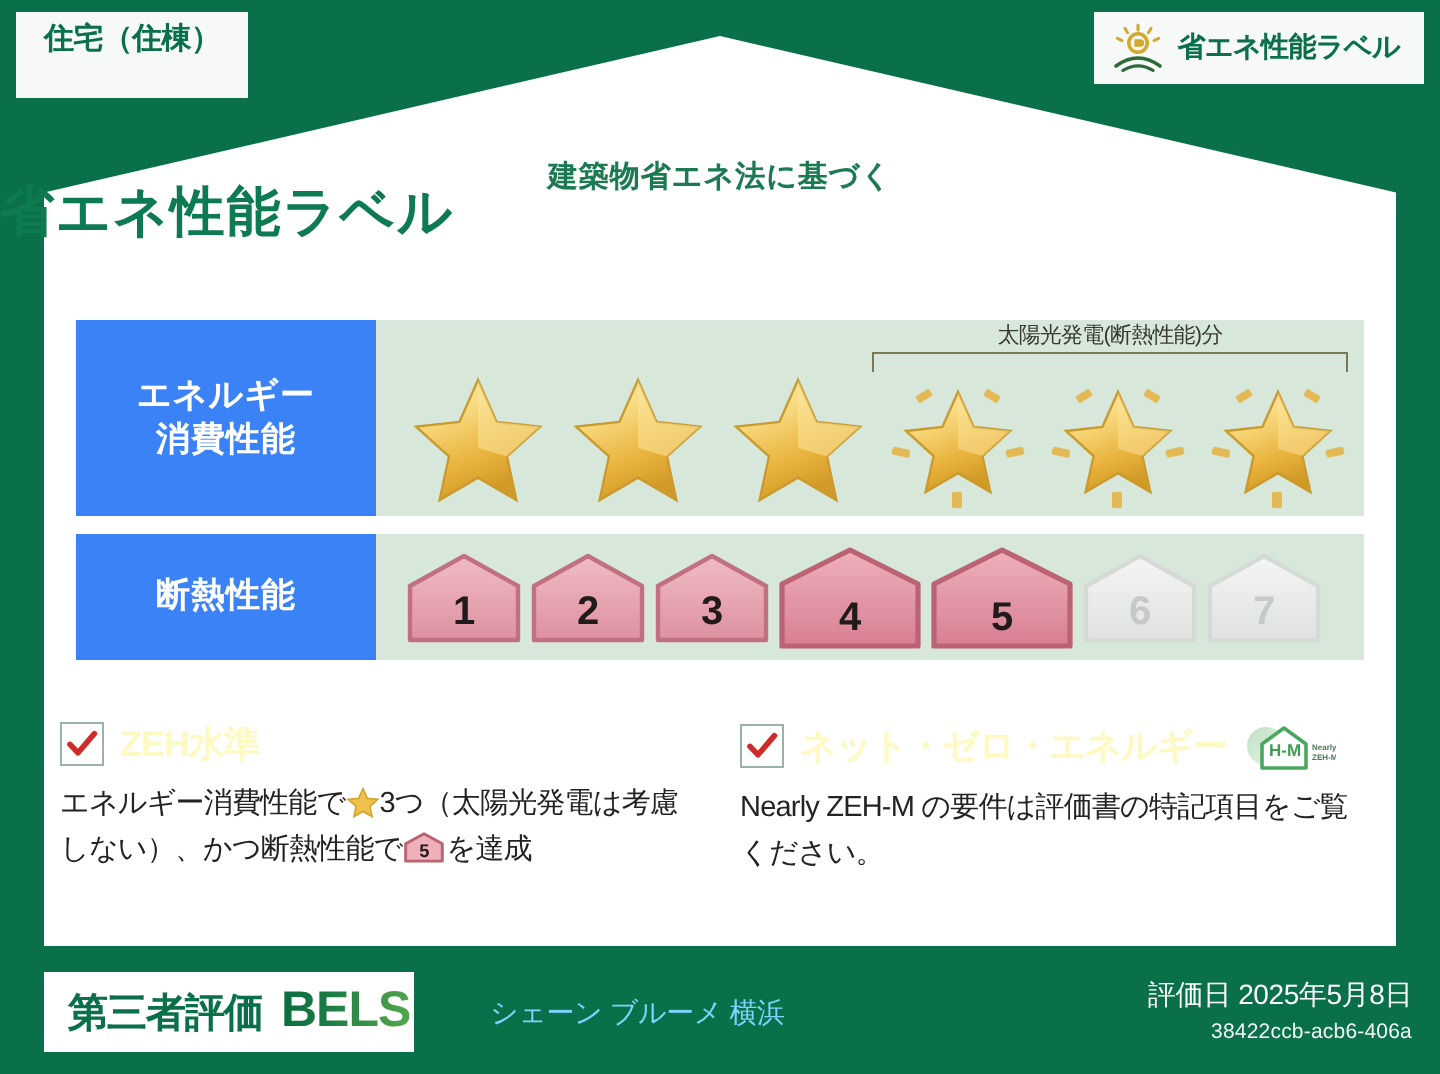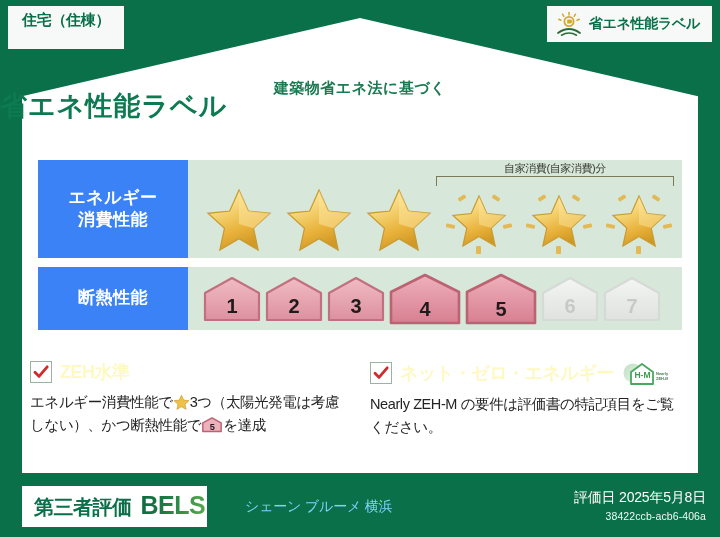--- a/index.html
+++ b/index.html
@@ -305,21 +305,21 @@
   <div class="title-main">省エネ性能ラベル</div>
 
   <div class="perf-row" id="row-energy">
     <div class="perf-head">
       <span>エネルギー</span>
       <span>消費性能</span>
     </div>
     <div class="perf-body">
 
       <div class="solar-annot">
-        <div class="solar-text">自家消費(自家消費)分</div>
+        <div class="solar-text">太陽光発電(断熱性能)分</div>
         <div class="solar-bracket"></div>
       </div>
 
       <div class="stars-wrap">
         <div class="star-cell">
           <svg viewBox="0 0 78 72">
               <defs>
                 <linearGradient id="sg1" x1="0" y1="0" x2="0.4" y2="1">
                   <stop offset="0" stop-color="#fdf0b8"></stop>
                   <stop offset="0.38" stop-color="#f6d678"></stop>

